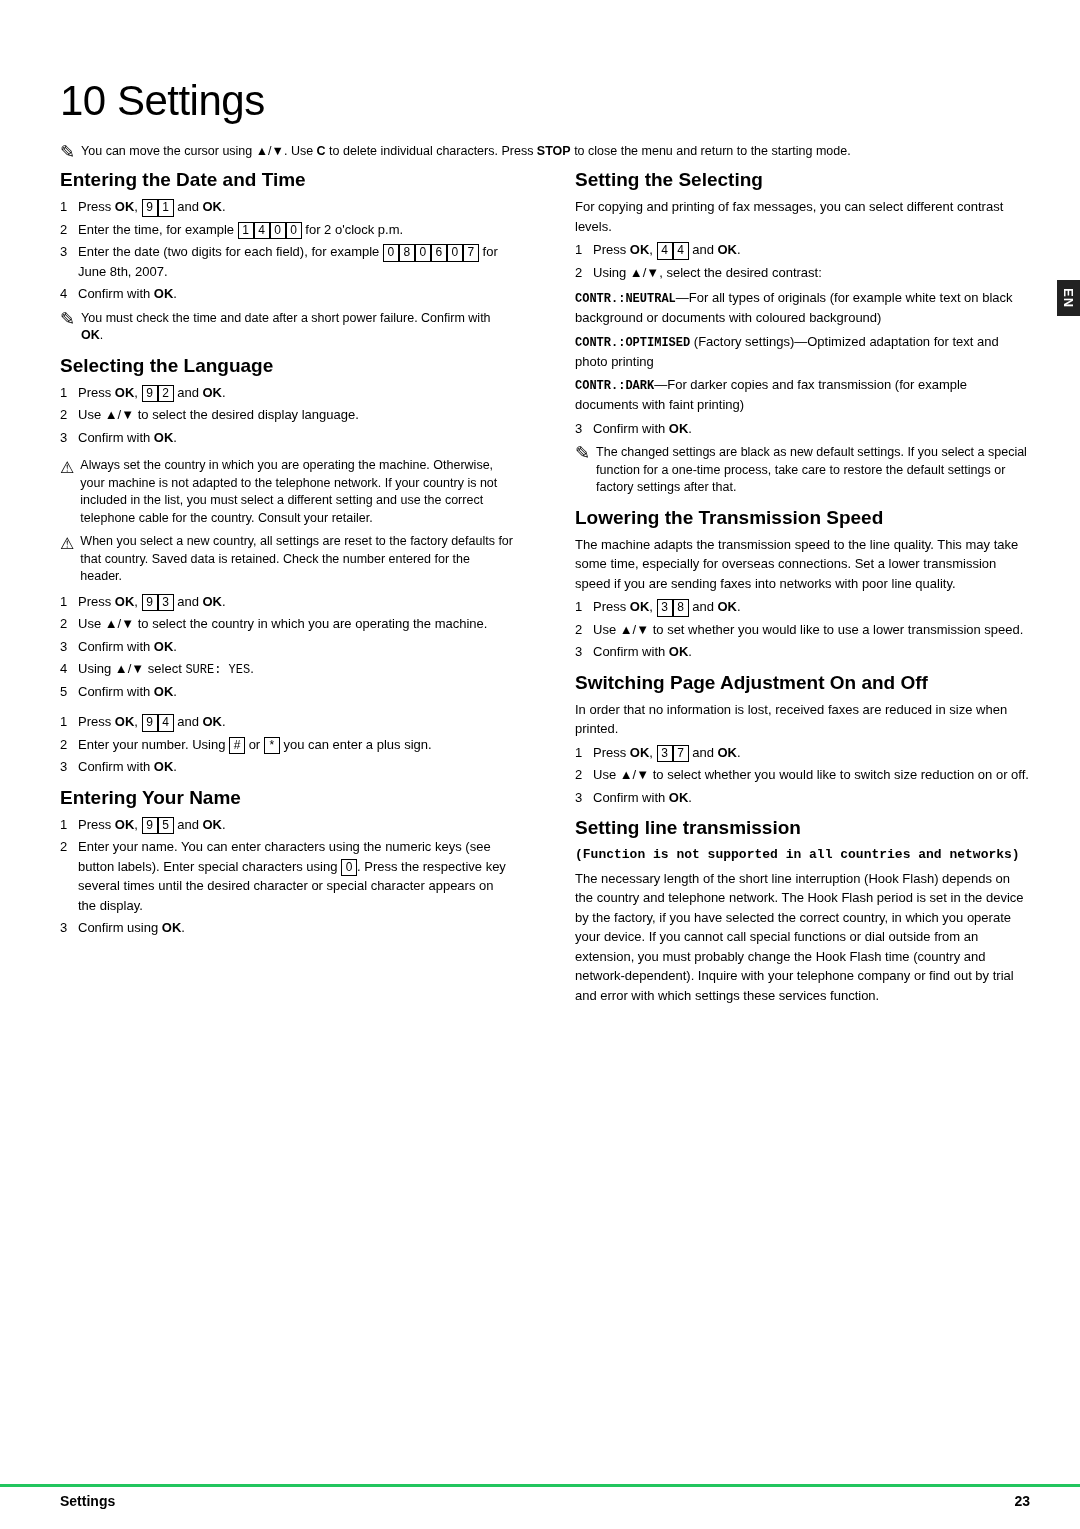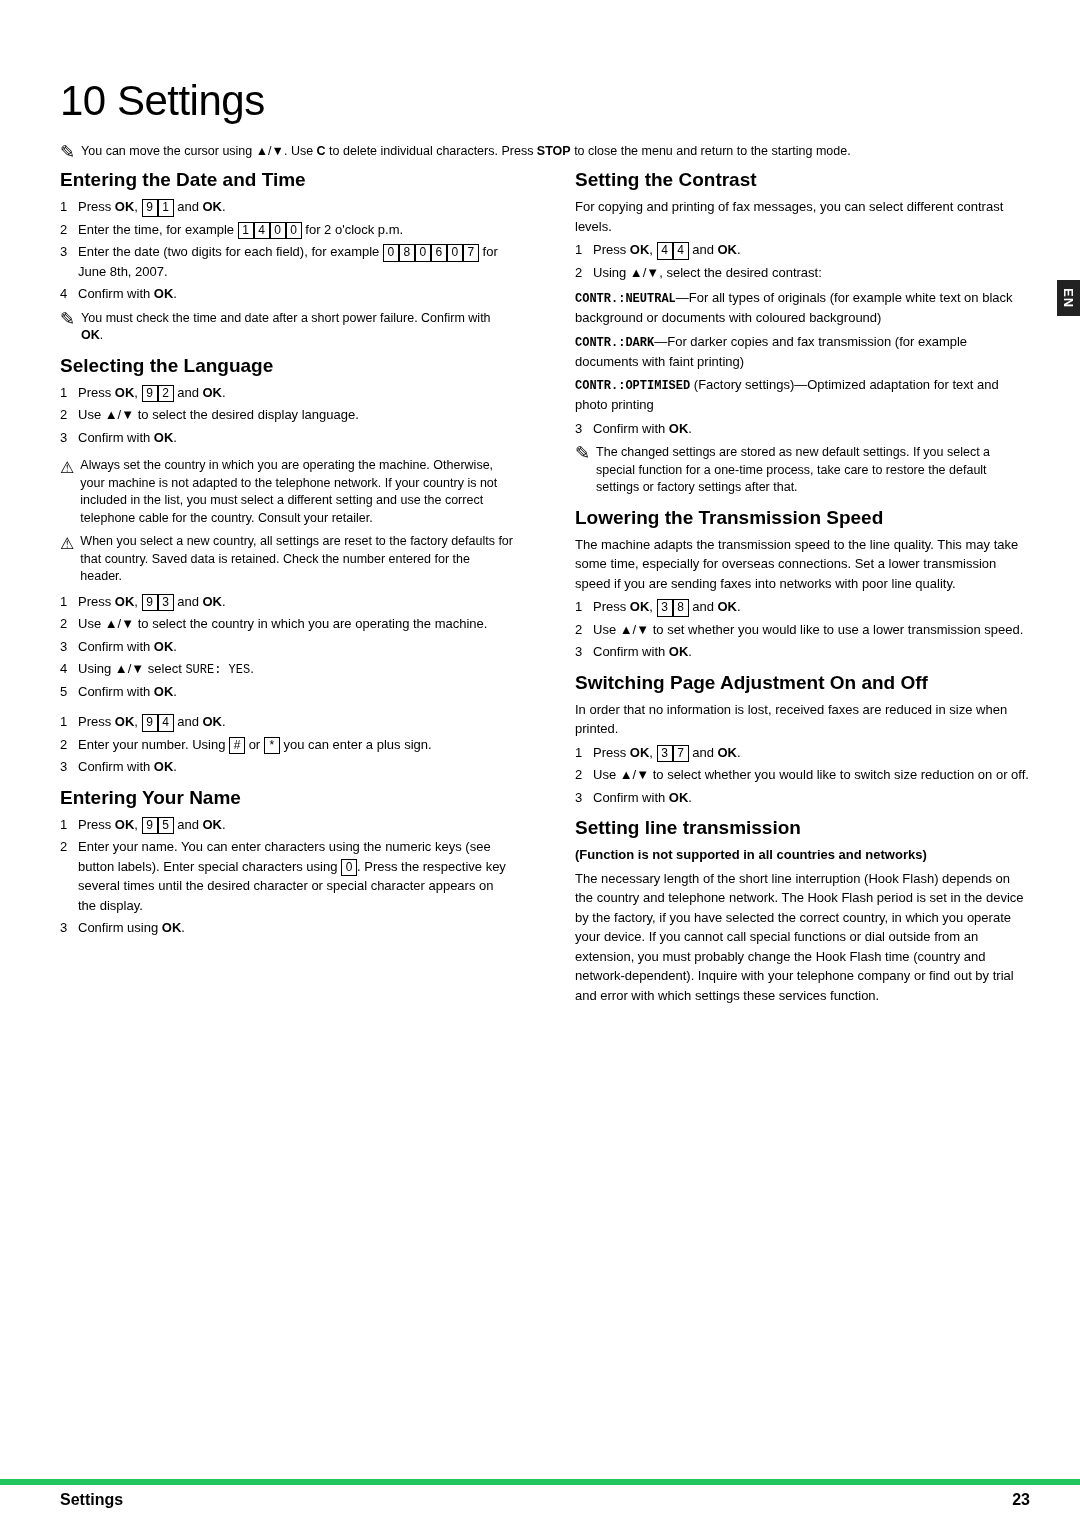--- a/index.html
+++ b/index.html
@@ -104,23 +104,23 @@
       font-size: 12px;
     }
     .footer {
       position: absolute;
       bottom: 20px;
       left: 0;
       right: 0;
       display: flex;
       justify-content: space-between;
       padding: 0 50px 0 60px;
-      border-top: 6px solid #22c55e;
+      border-top: 3px solid #22c55e;
       padding-top: 6px;
-      font-size: 16px;
+      font-size: 14px;
       font-weight: bold;
     }
     .en-tab {
       position: absolute;
       right: 0;
       top: 280px;
       background: #222;
       color: #fff;
       font-size: 13px;
       font-weight: bold;
@@ -259,44 +259,44 @@
             Confirm using <span class="bold">OK</span>.
           </li>
         </ol>
       </div>
 
     </div>
 
     <div class="right-col">
 
       <div class="section">
-        <h2>Setting the Contrast</h2>
+        <h2>Setting the Selecting</h2>
         <p>For copying and printing of fax messages, you can select different contrast levels.</p>
         <ol>
           <li>
             <span class="step-num">1</span>
             Press <span class="bold">OK</span>, <span class="kbd">4</span><span class="kbd">4</span> and <span class="bold">OK</span>.
           </li>
           <li>
             <span class="step-num">2</span>
             Using ▲/▼, select the desired contrast:
           </li>
         </ol>
         <p><span class="monospace bold">CONTR.:NEUTRAL</span>—For all types of originals (for example white text on black background or documents with coloured background)</p>
+        <p><span class="monospace bold">CONTR.:OPTIMISED</span> (Factory settings)—Optimized adaptation for text and photo printing</p>
         <p><span class="monospace bold">CONTR.:DARK</span>—For darker copies and fax transmission (for example documents with faint printing)</p>
-        <p><span class="monospace bold">CONTR.:OPTIMISED</span> (Factory settings)—Optimized adaptation for text and photo printing</p>
         <ol style="margin-top:4px;">
           <li>
             <span class="step-num">3</span>
             Confirm with <span class="bold">OK</span>.
           </li>
         </ol>
         <div class="note-box">
           <span class="note-icon">✎</span>
-          <span class="note-text">The changed settings are stored as new default settings. If you select a special function for a one-time process, take care to restore the default settings or factory settings after that.</span>
+          <span class="note-text">The changed settings are black as new default settings. If you select a special function for a one-time process, take care to restore the default settings or factory settings after that.</span>
         </div>
       </div>
 
       <div class="section">
         <h2>Lowering the Transmission Speed</h2>
         <p>The machine adapts the transmission speed to the line quality. This may take some time, especially for overseas connections. Set a lower transmission speed if you are sending faxes into networks with poor line quality.</p>
         <ol>
           <li>
             <span class="step-num">1</span>
             Press <span class="bold">OK</span>, <span class="kbd">3</span><span class="kbd">8</span> and <span class="bold">OK</span>.
@@ -326,21 +326,21 @@
           </li>
           <li>
             <span class="step-num">3</span>
             Confirm with <span class="bold">OK</span>.
           </li>
         </ol>
       </div>
 
       <div class="section">
         <h2>Setting line transmission</h2>
-        <p style="font-weight:bold; margin-bottom:4px;">(Function is not supported in all countries and networks)</p>
+        <p style="font-weight:bold; margin-bottom:4px;font-family:Liberation Mono, monospace;">(Function is not supported in all countries and networks)</p>
         <p>The necessary length of the short line interruption (Hook Flash) depends on the country and telephone network. The Hook Flash period is set in the device by the factory, if you have selected the correct country, in which you operate your device. If you cannot call special functions or dial outside from an extension, you must probably change the Hook Flash time (country and network-dependent). Inquire with your telephone company or find out by trial and error with which settings these services function.</p>
       </div>
 
     </div>
   </div>
 
   <div class="footer">
     <span>Settings</span>
     <span>23</span>
   </div>

